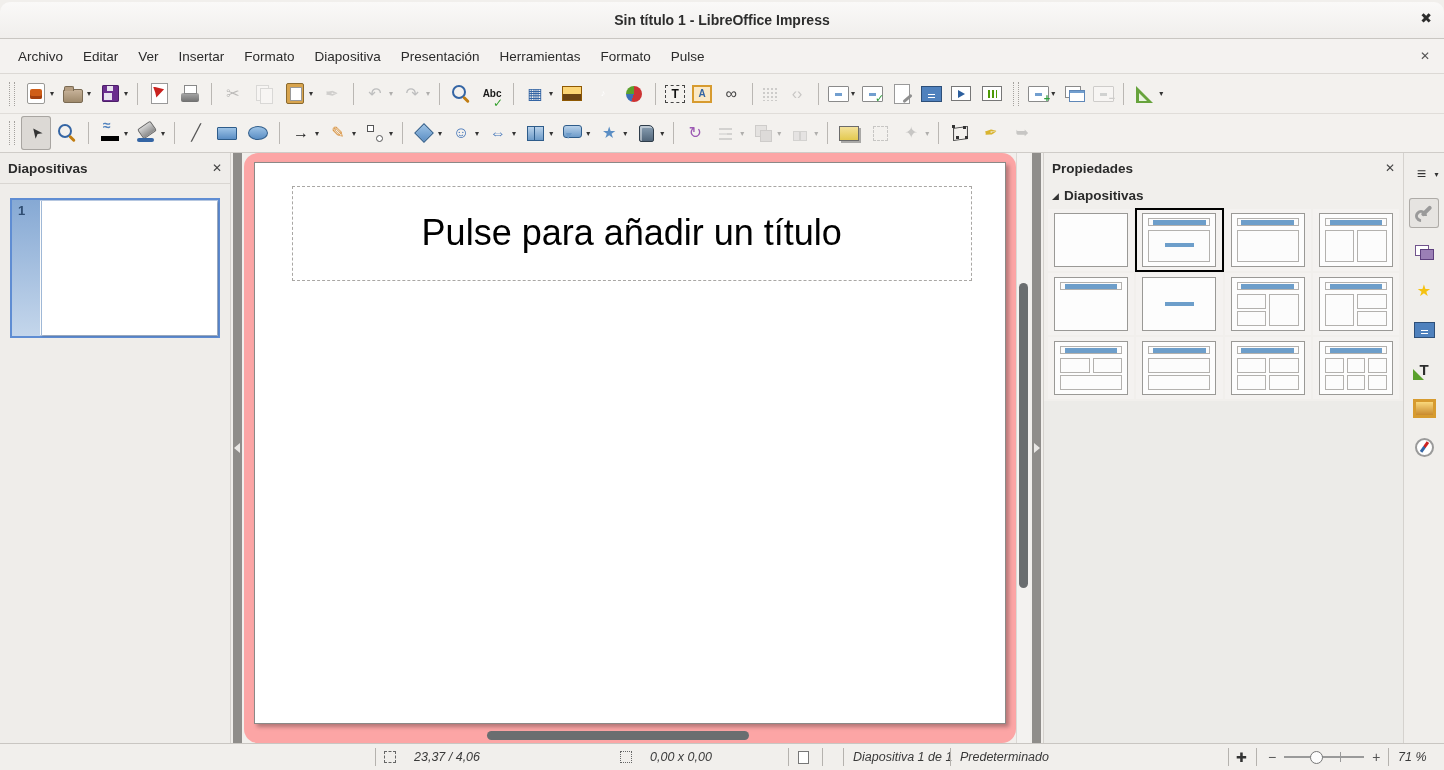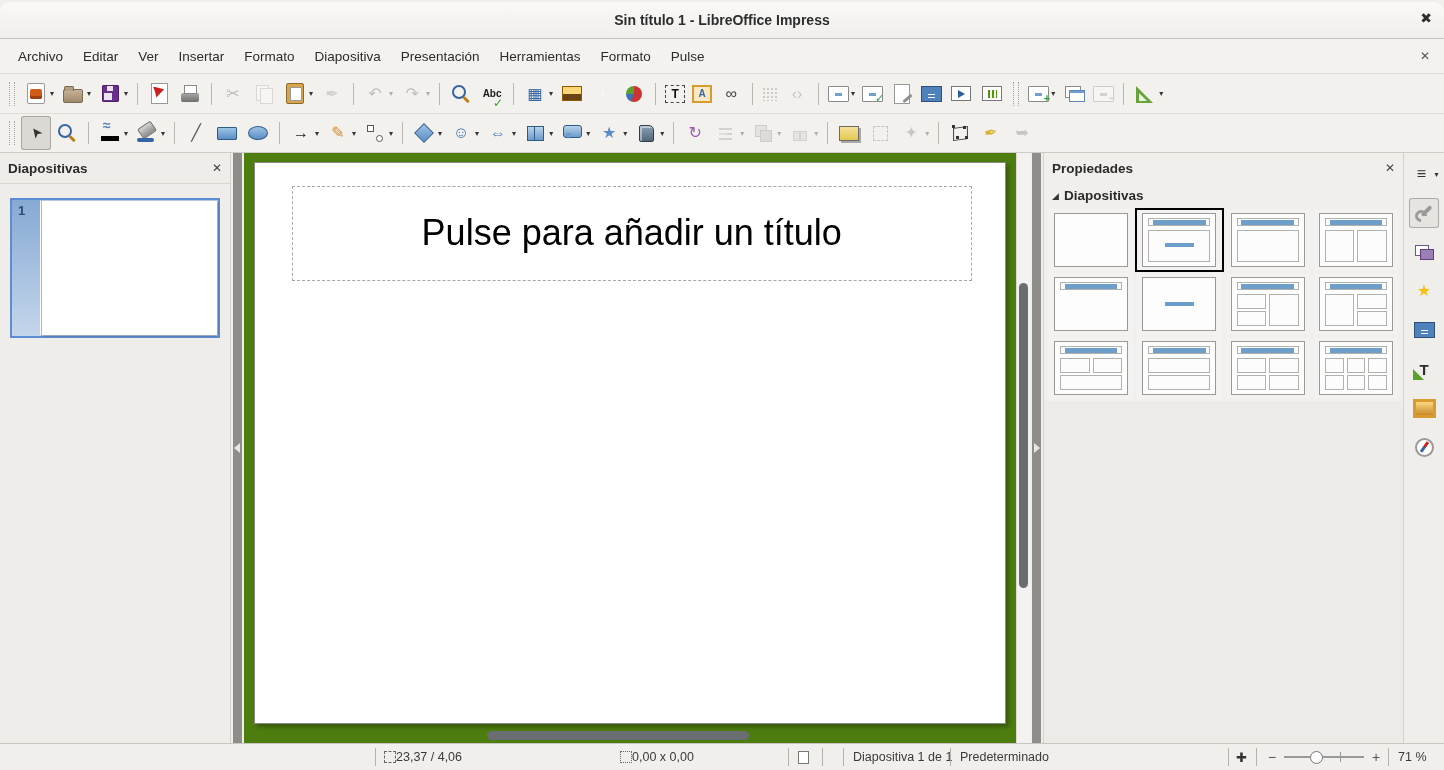--- a/index.html
+++ b/index.html
@@ -109,21 +109,21 @@
   .thumbwrap{flex:1;border-top:1px solid #d9d6d2;padding:14px 10px;}
   .thumb{width:206px;height:136px;background:#fff;border:2px solid #5f8dd3;box-shadow:0 0 0 1px #b9cbe4 inset;display:flex;}
   .thumbnum{width:28px;background:linear-gradient(180deg,#86a9d4,#c4d6eb);color:#2f4d72;font-size:13px;font-weight:bold;padding:3px 0 0 6px;box-sizing:border-box;}
   .thumbpage{flex:1;background:#fff;border-left:1px solid #9fb8d6;margin:1px;box-shadow:1px 1px 2px rgba(0,0,0,.25);}
   
   .vsplit{width:9px;background:#8f8d8a;position:relative;margin:0 2px;flex:0 0 auto;}
   .vsplit .arr{position:absolute;top:50%;margin-top:-5px;width:0;height:0;}
   .vsplit.left .arr{left:1px;border-right:6px solid #e9e7e4;border-top:5px solid transparent;border-bottom:5px solid transparent;}
   .vsplit.right .arr{left:2px;border-left:6px solid #e9e7e4;border-top:5px solid transparent;border-bottom:5px solid transparent;}
   
-  .canvas{flex:1;background:#4d7c0f;position:relative;min-width:0;}
+  .canvas{flex:1;background:#fca5a5;position:relative;min-width:0;border-radius:14px;}
   .slidepage{position:absolute;left:10px;top:9px;width:750px;height:560px;background:#fff;border:1px solid #8b8987;box-shadow:3px 3px 4px rgba(0,0,0,.28);}
   .ph{position:absolute;border:1px dashed #a9a7a4;display:flex;align-items:center;justify-content:center;text-align:center;color:#000;}
   .ph.title{left:4.9%;top:4.1%;width:90.4%;height:16.6%;font-size:36px;}
   .ph.body{left:4.9%;top:23.6%;width:90.4%;height:58.6%;font-size:25px;}
   .hscroll{position:absolute;left:0;right:0;bottom:2px;height:11px;}
   .hscroll .hthumb{position:absolute;left:243px;top:1px;width:262px;height:9px;background:#6a6e70;border-radius:5px;}
   
   .vscrollcol{width:13px;background:#f3f2f0;border-left:1px solid #dcd9d5;position:relative;flex:0 0 auto;}
   .vscrollcol .vthumb{position:absolute;left:2px;top:130px;width:9px;height:305px;background:#6a6e70;border-radius:5px;}
   
@@ -138,21 +138,21 @@
   .blk-title{position:absolute;border:1px solid #b3b1ae;background:#fcfcfc;box-sizing:border-box;display:flex;align-items:center;justify-content:center;}
   .blk-bar{width:88%;height:5px;background:#6d9eca;}
   .blk-line{position:absolute;height:4px;background:#6d9eca;}
   .propfill{flex:1;background:#ecebe8;}
   
   .tabstrip{width:40px;background:#f0eeeb;border-left:1px solid #d5d2ce;display:flex;flex-direction:column;align-items:center;padding-top:6px;gap:9px;flex:0 0 auto;}
   .tab{width:30px;height:30px;display:flex;align-items:center;justify-content:center;border-radius:3px;}
   .tab.act{background:#e6e4e1;box-shadow:inset 0 0 0 1px #aeaba7;}
   
   .statusbar{height:26px;background:#f1efec;border-top:1px solid #c9c6c2;position:relative;font-size:12.5px;color:#3a3a3a;flex:0 0 auto;}
-  .sb{position:absolute;top:0;height:26px;display:flex;align-items:center;gap:0;}
+  .sb{position:absolute;top:0;height:26px;display:flex;align-items:center;gap:18px;font-style:italic;}
   .sbsep{position:absolute;top:4px;width:1px;height:18px;background:#b5b2ae;}
   .s-pos{width:10px;height:10px;border:1px dashed #666;}
   .s-size{width:10px;height:10px;border:1px dotted #666;}
   .s-doc{width:9px;height:11px;border:1px solid #777;background:#fff;}
   .zoomtrack{position:relative;width:80px;height:2px;background:#9a9a9a;}
   .zoomtick{position:absolute;left:56px;top:-4px;width:1px;height:10px;background:#9a9a9a;}
   .zoomknob{position:absolute;left:26px;top:-5px;width:11px;height:11px;background:#fcfcfc;border:1px solid #777;border-radius:50%;}
   .zoomfit{font-size:13px;color:#333;}
   .zsign{font-size:14px;color:#555;}
 </style>

